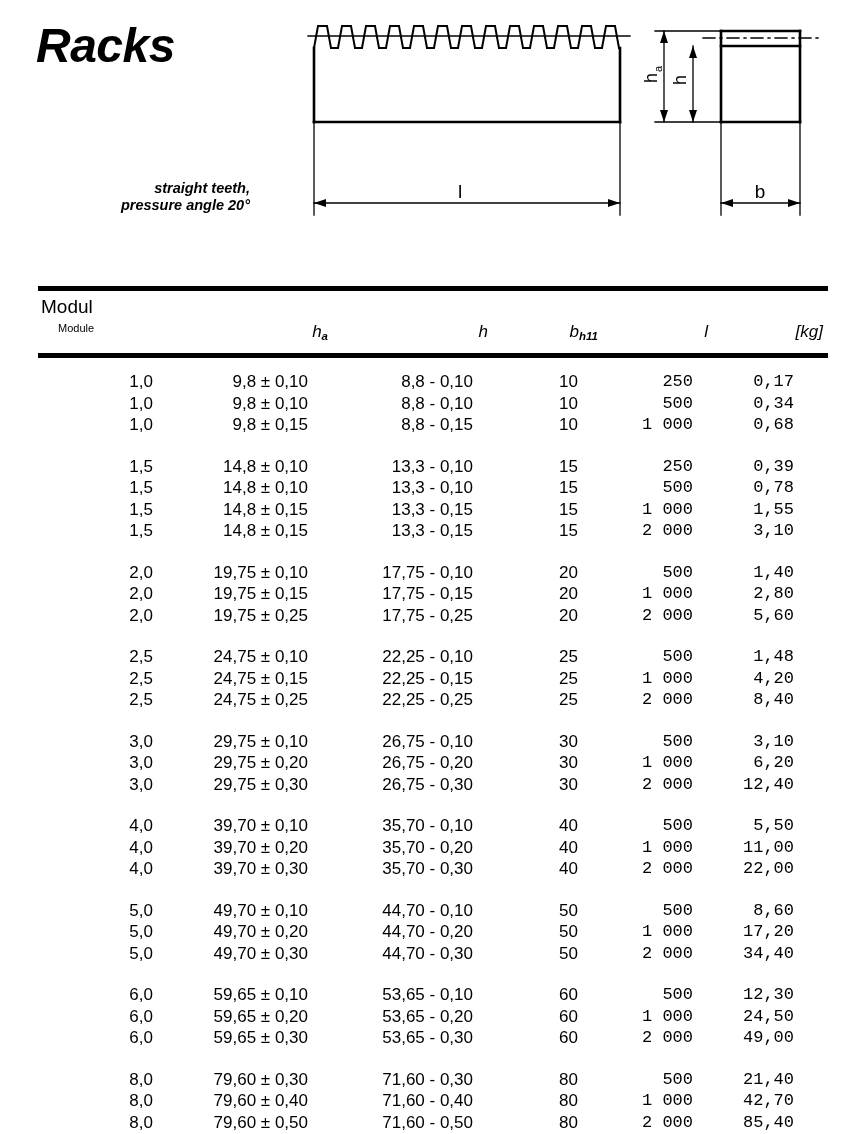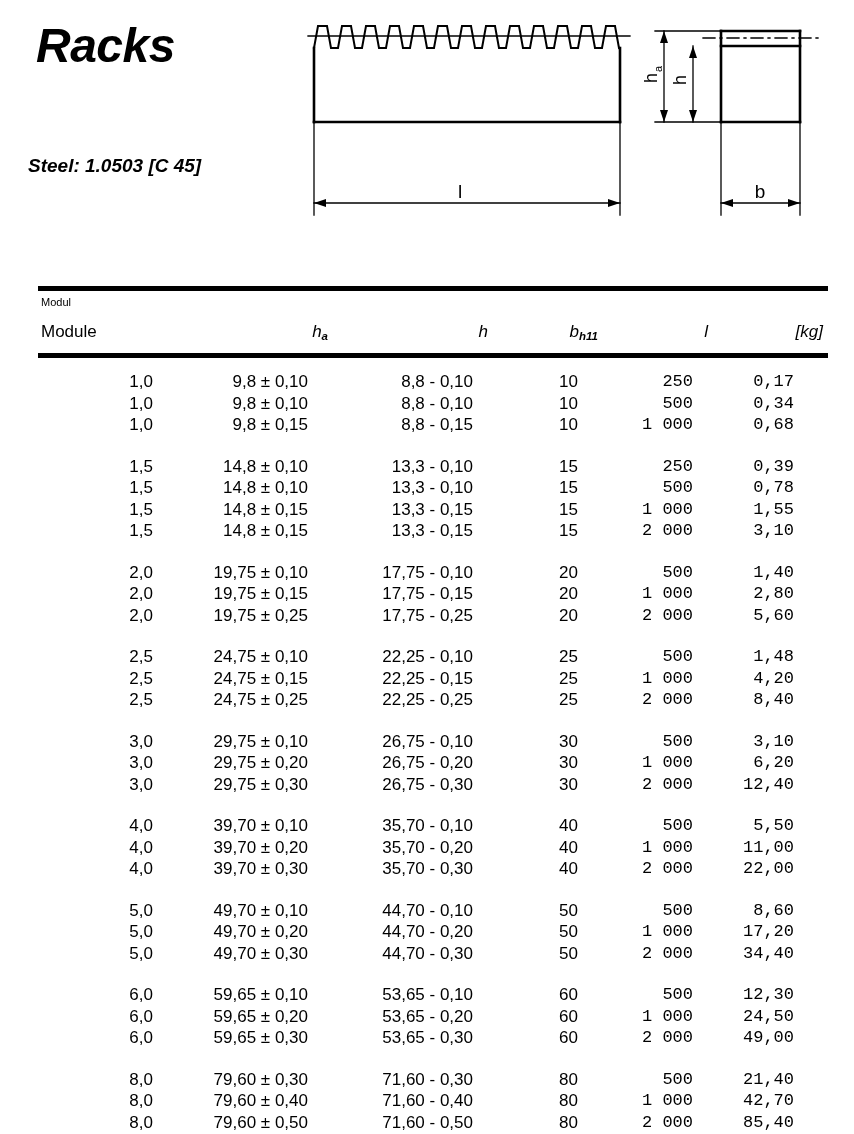--- a/index.html
+++ b/index.html
@@ -81,27 +81,27 @@
     width: 100%;
   }
   .thead {
     height: 62px;
     position: relative;
   }
   .thead .modul-a {
     position: absolute;
     left: 3px;
     top: 5px;
+    font-size: 19px;
+  }
+  .thead .modul-b {
+    position: absolute;
+    left: 20px;
+    top: 31px;
     font-size: 11px;
-  }
-  .thead .modul-b {
-    position: absolute;
-    left: 3px;
-    top: 31px;
-    font-size: 17px;
   }
   .hcell {
     position: absolute;
     top: 31px;
     font-size: 17px;
     text-align: right;
     white-space: nowrap;
     font-style: italic;
   }
   .hcell sub {
@@ -148,21 +148,24 @@
   .cell.col-h  { left: 285px; width: 150px; }
   .cell.col-b  { left: 440px; width: 100px; }
   .cell.col-l  { left: 550px; width: 105px; font-family: Liberation Mono, monospace; }
   .cell.col-kg { left: 651px; width: 105px; font-family: Liberation Mono, monospace; }
 </style>
 </head>
 <body>
 
 <div id="title-block">
   <div id="page-title">Racks</div>
-  <div id="material-line">Steel: 1.0503 [C 45]</div>
+  <div id="spec-lines">
+    <div>straight teeth,</div>
+    <div>pressure angle 20°</div>
+  </div>
 </div>
 
 <div id="drawing">
   <svg width="554" height="240" viewBox="0 0 554 240">
     <g fill="none" stroke="#000" stroke-width="2" stroke-linecap="square">
 
       <line x1="8" y1="36" x2="330" y2="36" stroke-width="1.3"></line>
 
       <path d="M 14,48
                L 18,26 L 27,26 L 31,48 L 38,48

